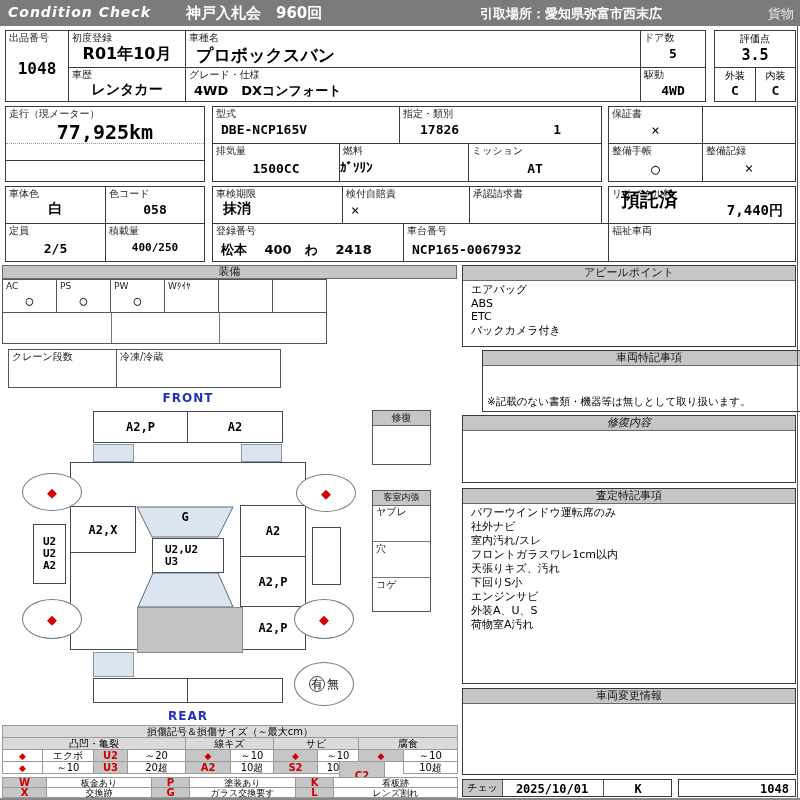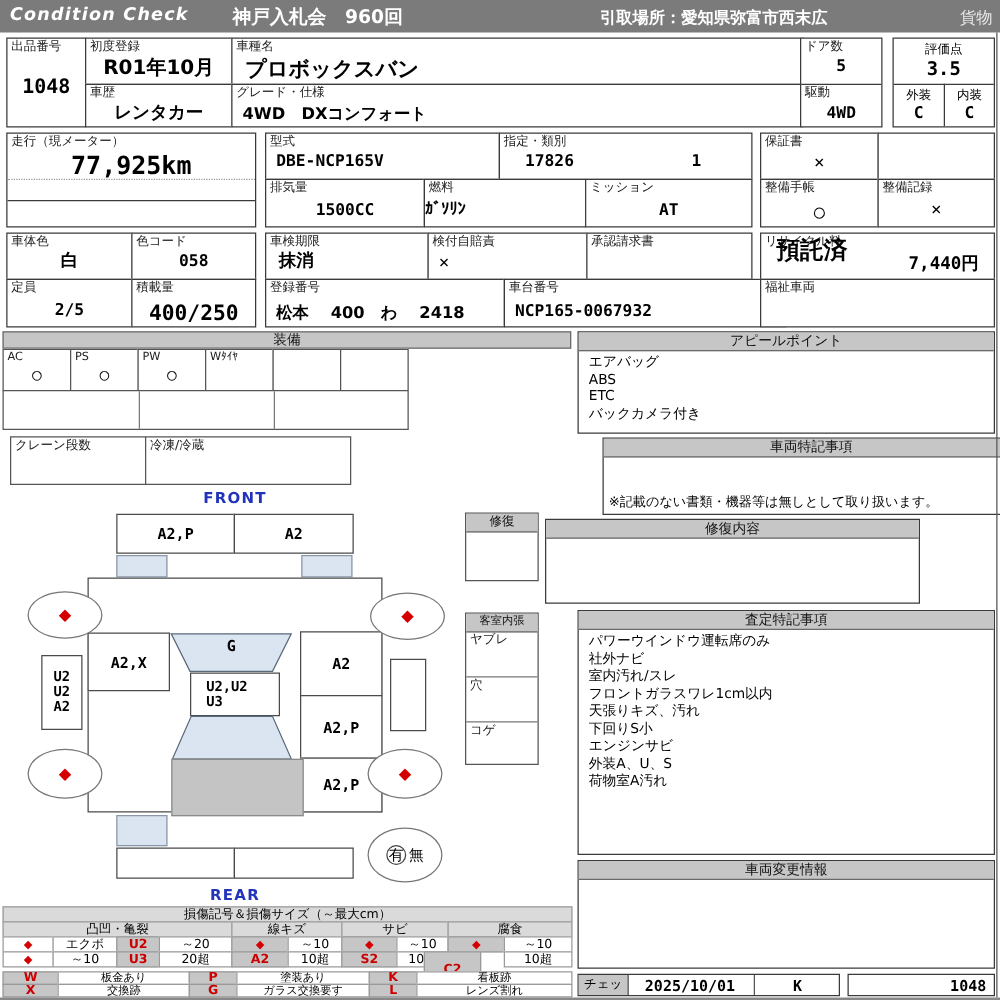--- a/index.html
+++ b/index.html
@@ -130,21 +130,21 @@
   <div class="cell" style="left:105px;top:186px;width:100px;height:38px;">
     <span class="lbl">色コード</span>
     <div class="val" style="top:15px;font-size:13px;">058</div>
   </div>
   <div class="cell" style="left:5px;top:223px;width:101px;height:39px;">
     <span class="lbl">定員</span>
     <div class="val" style="top:17px;font-size:13px;">2/5</div>
   </div>
   <div class="cell" style="left:105px;top:223px;width:100px;height:39px;">
     <span class="lbl">積載量</span>
-    <div class="val" style="top:17px;font-size:17px;">400/250</div>
+    <div class="val" style="top:17px;font-size:11px;">400/250</div>
   </div>
   <div class="cell" style="left:212px;top:186px;width:131px;height:38px;">
     <span class="lbl">車検期限</span>
     <div class="jval" style="left:10px;top:13px;font-size:14px;font-weight:bold;">抹消</div>
   </div>
   <div class="cell" style="left:342px;top:186px;width:128px;height:38px;">
     <span class="lbl">検付自賠責</span>
     <div class="val" style="left:8px;right:auto;top:15px;font-size:14px;font-weight:normal;">×</div>
   </div>
   <div class="cell" style="left:469px;top:186px;width:133px;height:38px;">
@@ -283,21 +283,21 @@
       <div>ETC</div>
       <div>バックカメラ付き</div>
     </div>
   </div>
 
   <div class="panel" style="left:482px;top:350px;width:334px;height:62px;">
     <span class="ttl">車両特記事項</span>
     <div class="abs" style="left:4px;right:2px;bottom:2px;font-size:10.5px;white-space:nowrap;">※記載のない書類・機器等は無しとして取り扱います。</div>
   </div>
 
-  <div class="panel" style="left:436px;top:415px;width:300px;height:68px;">
+  <div class="panel" style="left:462px;top:415px;width:334px;height:68px;font-style:italic;">
     <span class="ttl red">修復内容</span>
   </div>
 
   <div class="panel" style="left:462px;top:488px;width:334px;height:196px;">
     <span class="ttl">査定特記事項</span>
     <div class="plist" style="line-height:14px;">
       <div>パワーウインドウ運転席のみ</div>
       <div>社外ナビ</div>
       <div>室内汚れ/スレ</div>
       <div>フロントガラスワレ1cm以内</div>

